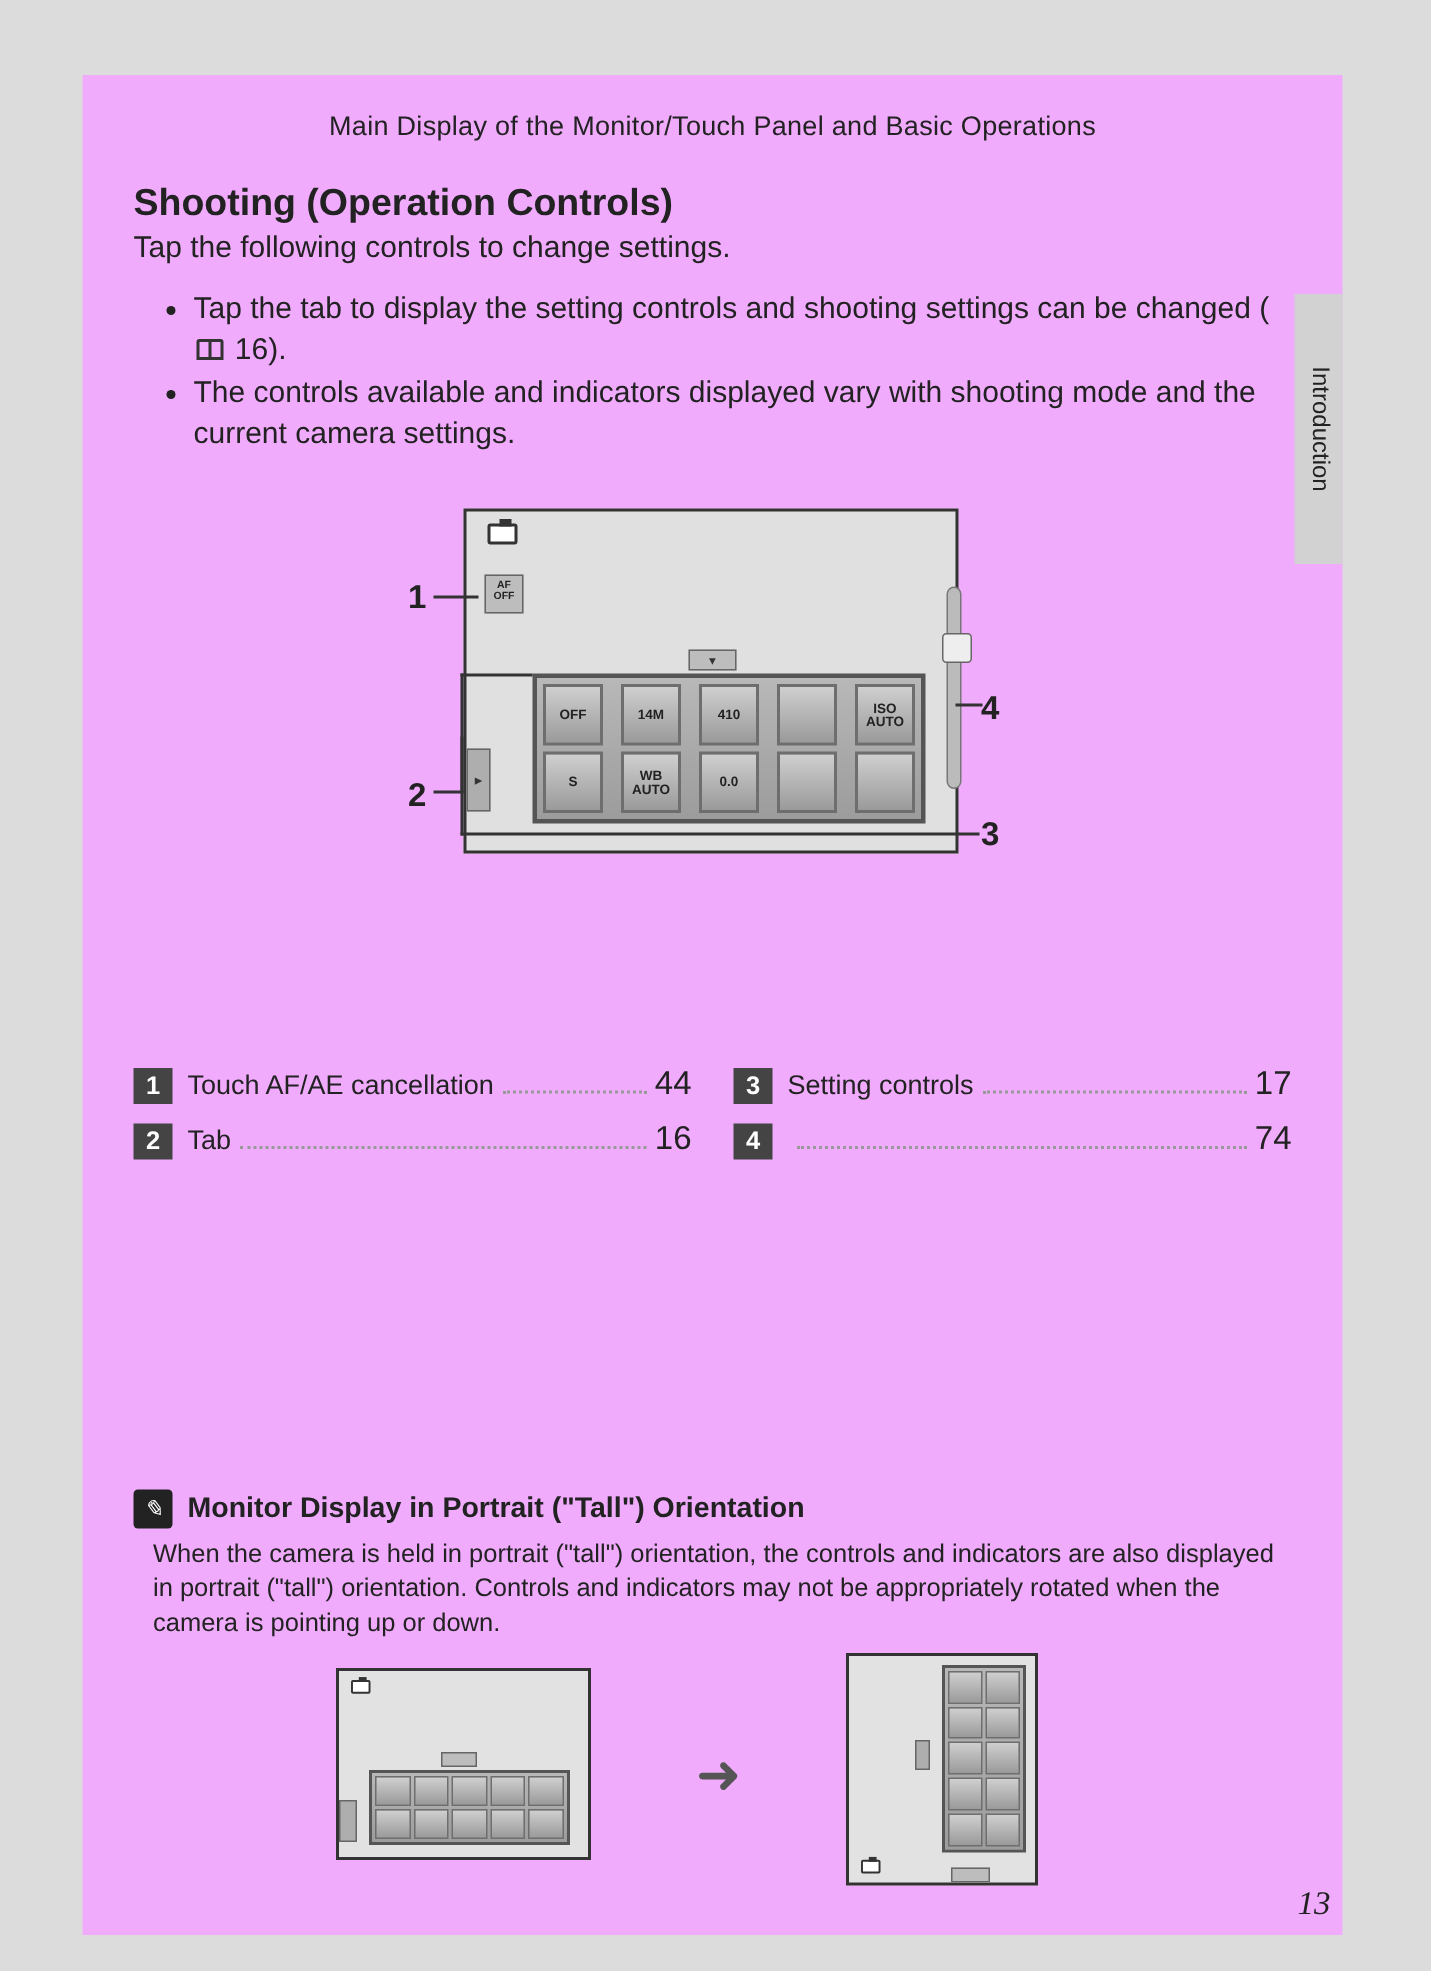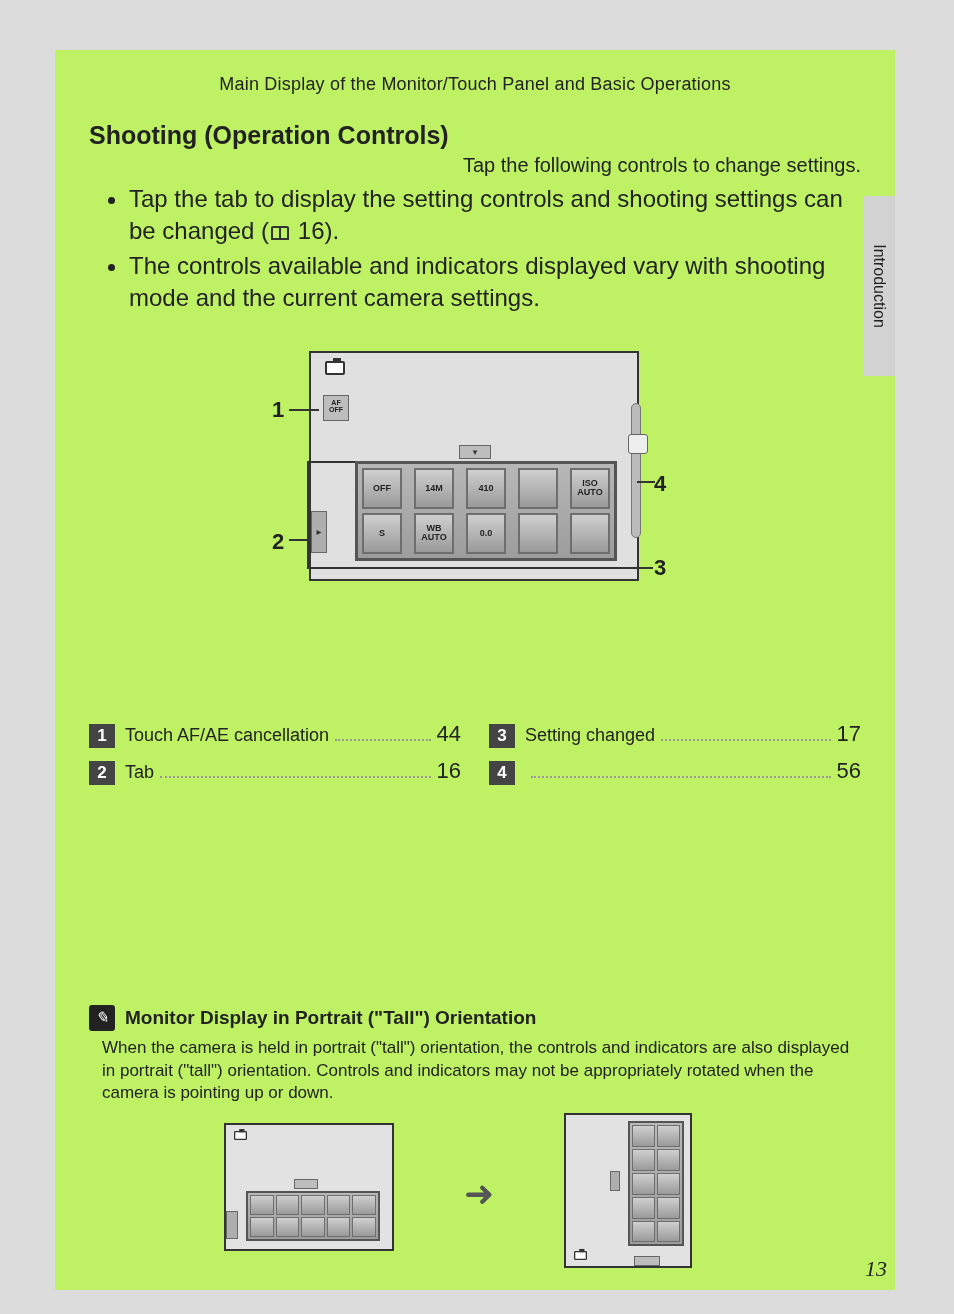--- a/index.html
+++ b/index.html
@@ -10,21 +10,21 @@
     font-family: Georgia, "Times New Roman", serif;
     position: relative;
     color: #222;
   }
   .page {
     position: absolute;
     top: 50px;
     left: 55px;
     width: 840px;
     height: 1240px;
-    background: #bef264;
+    background: #f0abfc;
     padding: 24px 34px 0 34px;
   }
   .top-header {
     font-size: 18px;
     text-align: center;
     margin-bottom: 26px;
     font-family: Arial, Helvetica, sans-serif;
     letter-spacing: 0.2px;
   }
   .side-tab {
@@ -46,28 +46,27 @@
     white-space: nowrap;
   }
   h2.title {
     font-size: 25px;
     font-weight: bold;
     font-family: Liberation Sans, sans-serif;
     margin-bottom: 4px;
   }
   p.lead {
     font-size: 20px;
-    margin-bottom: 6px;
+    margin-bottom: 16px;
     font-family: Arial, Helvetica, sans-serif;
-    text-align: right;
   }
   ul.bullets {
     list-style: disc;
     padding-left: 40px;
-    font-size: 24px;
+    font-size: 20px;
     font-family: Arial, Helvetica, sans-serif;
     line-height: 1.35;
   }
   ul.bullets li { margin-bottom: 2px; }
   .ref-icon {
     display: inline-block;
     width: 18px; height: 14px;
     border: 2px solid #333;
     border-radius: 2px 2px 0 0;
     position: relative;
@@ -330,28 +329,28 @@
       <div class="legend-row">
         <div class="legend-num">2</div>
         <span class="legend-text">Tab</span>
         <span class="legend-dots"></span>
         <span class="legend-page">16</span>
       </div>
     </div>
     <div class="legend-col">
       <div class="legend-row">
         <div class="legend-num">3</div>
-        <span class="legend-text">Setting changed</span>
+        <span class="legend-text">Setting controls</span>
         <span class="legend-dots"></span>
         <span class="legend-page">17</span>
       </div>
       <div class="legend-row">
         <div class="legend-num">4</div>
         <span class="legend-dots"></span>
-        <span class="legend-page">56</span>
+        <span class="legend-page">74</span>
       </div>
     </div>
   </div>
 
   <div class="note-hd">
     <div class="note-ic">✎</div>
     <div class="note-title">Monitor Display in Portrait ("Tall") Orientation</div>
   </div>
   <div class="note-body">When the camera is held in portrait ("tall") orientation, the controls and indicators are also displayed in portrait ("tall") orientation. Controls and indicators may not be appropriately rotated when the camera is pointing up or down.</div>
 

